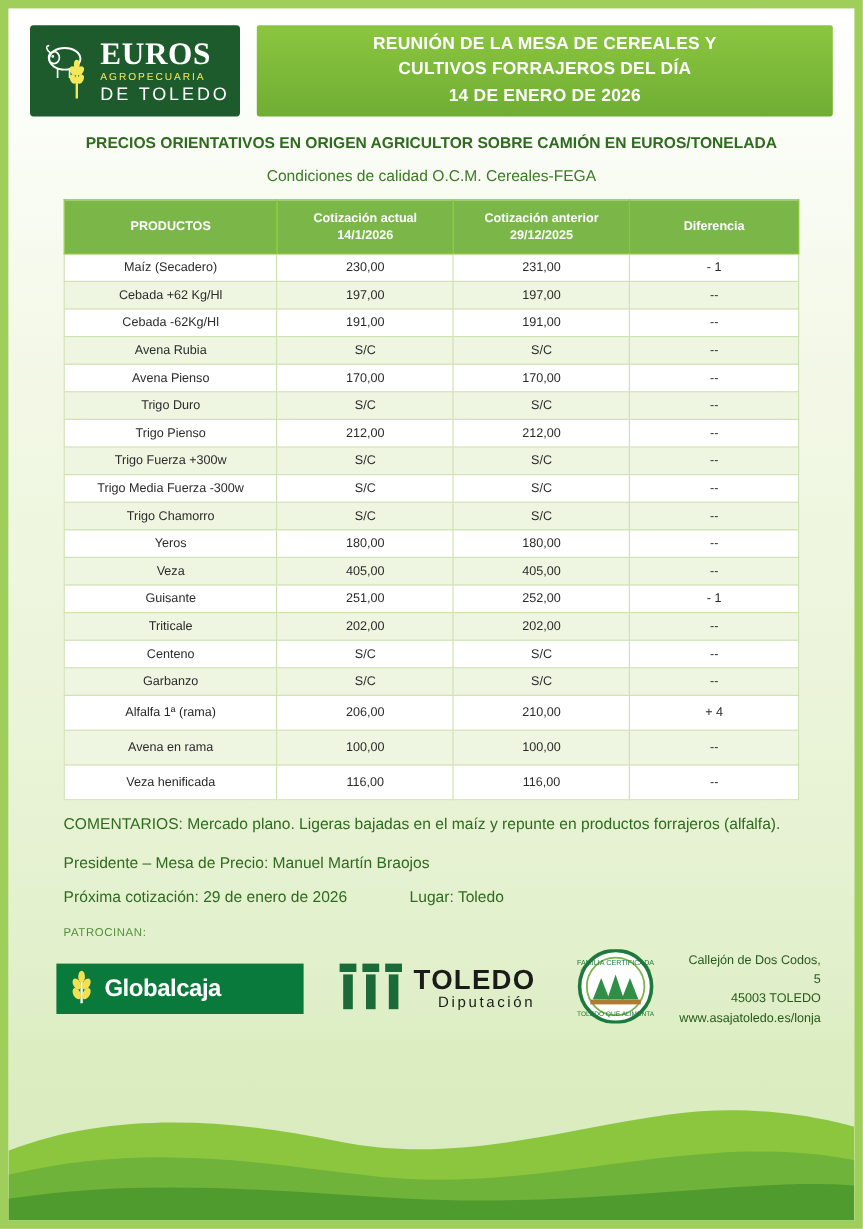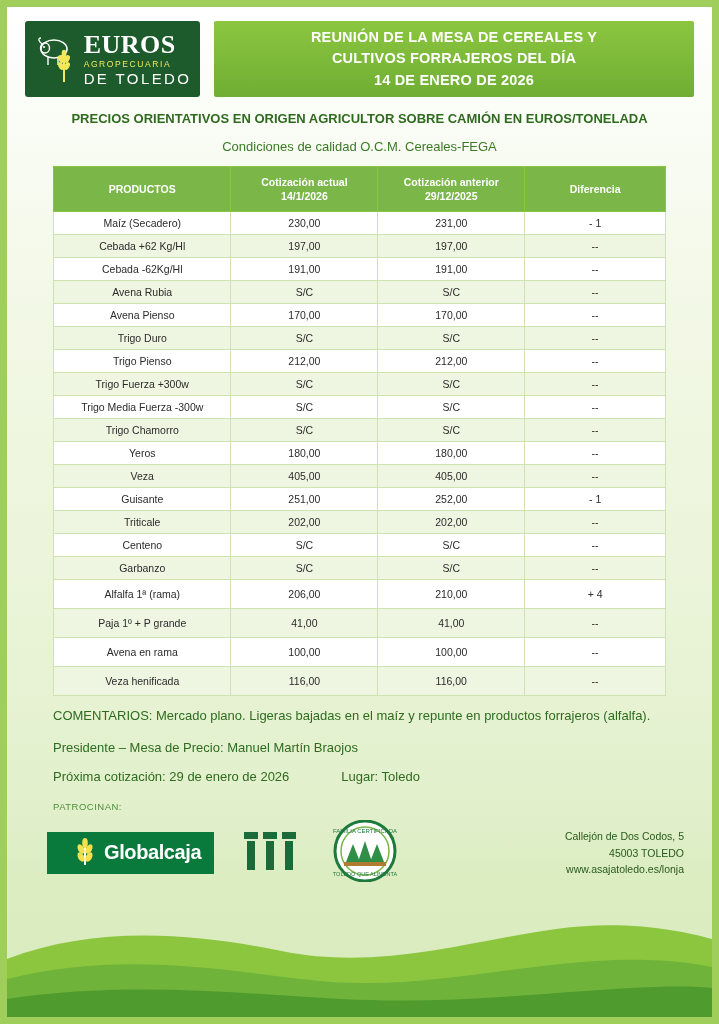--- a/index.html
+++ b/index.html
@@ -172,27 +172,27 @@
 
   
   .sponsors {
     position: relative;
     display: flex;
     align-items: center;
     padding: 8px 28px 0 40px;
     gap: 10px;
   }
   .sp-globalcaja {
-    width: 167px;
+    width: 214px;
     height: 42px;
     background: #0a7a3c;
     display: flex;
     align-items: center;
     gap: 6px;
-    padding-left: 25px;
+    padding-left: 8px;
     box-sizing: border-box;
   }
   .gc-text {
     color: #ffffff;
     font-size: 20px;
     font-weight: bold;
     letter-spacing: -0.4px;
   }
   .sp-toledo {
     display: flex;
@@ -390,26 +390,20 @@
               <td class="prev">S/C</td>
               <td class="diff">--</td>
             </tr>
             <tr class="tall">
               <td class="prod">Alfalfa  1ª (rama)</td>
               <td class="cur">206,00</td>
               <td class="prev">210,00</td>
               <td class="diff">+ 4</td>
             </tr>
             <tr class="tall">
-              <td class="prod">Paja 1º + P grande</td>
-              <td class="cur">41,00</td>
-              <td class="prev">41,00</td>
-              <td class="diff">--</td>
-            </tr>
-            <tr class="tall">
               <td class="prod">Avena en rama</td>
               <td class="cur">100,00</td>
               <td class="prev">100,00</td>
               <td class="diff">--</td>
             </tr>
             <tr class="tall">
               <td class="prod">Veza henificada</td>
               <td class="cur">116,00</td>
               <td class="prev">116,00</td>
               <td class="diff">--</td>
@@ -451,20 +445,24 @@
         <span>
           <svg width="56" height="42" viewBox="0 0 56 42" xmlns="http://www.w3.org/2000/svg">
             <rect x="2" y="2" width="14" height="7" fill="#1b6b3a"></rect>
             <rect x="5" y="11" width="8" height="29" fill="#1b6b3a"></rect>
             <rect x="21" y="2" width="14" height="7" fill="#1b6b3a"></rect>
             <rect x="24" y="11" width="8" height="29" fill="#1b6b3a"></rect>
             <rect x="40" y="2" width="14" height="7" fill="#1b6b3a"></rect>
             <rect x="43" y="11" width="8" height="29" fill="#1b6b3a"></rect>
           </svg>
         </span>
+        <span class="tol-text">
+          <div class="t1">TOLEDO</div>
+          <div class="t2">Diputación</div>
+        </span>
       </div>
 
       <div class="sp-seal">
         <svg width="86" height="62" viewBox="0 0 86 62" xmlns="http://www.w3.org/2000/svg">
           <circle cx="43" cy="31" r="30" fill="#ffffff" stroke="#1e7a3c" stroke-width="3"></circle>
           <circle cx="43" cy="31" r="24" fill="#ffffff" stroke="#7ab648" stroke-width="1.5"></circle>
           <path d="M24 42 L31 24 L38 42 Z" fill="#2f8f46"></path>
           <path d="M36 42 L43 21 L50 42 Z" fill="#2f8f46"></path>
           <path d="M48 42 L55 24 L62 42 Z" fill="#2f8f46"></path>
           <rect x="22" y="42" width="42" height="4" fill="#b07a32"></rect>

